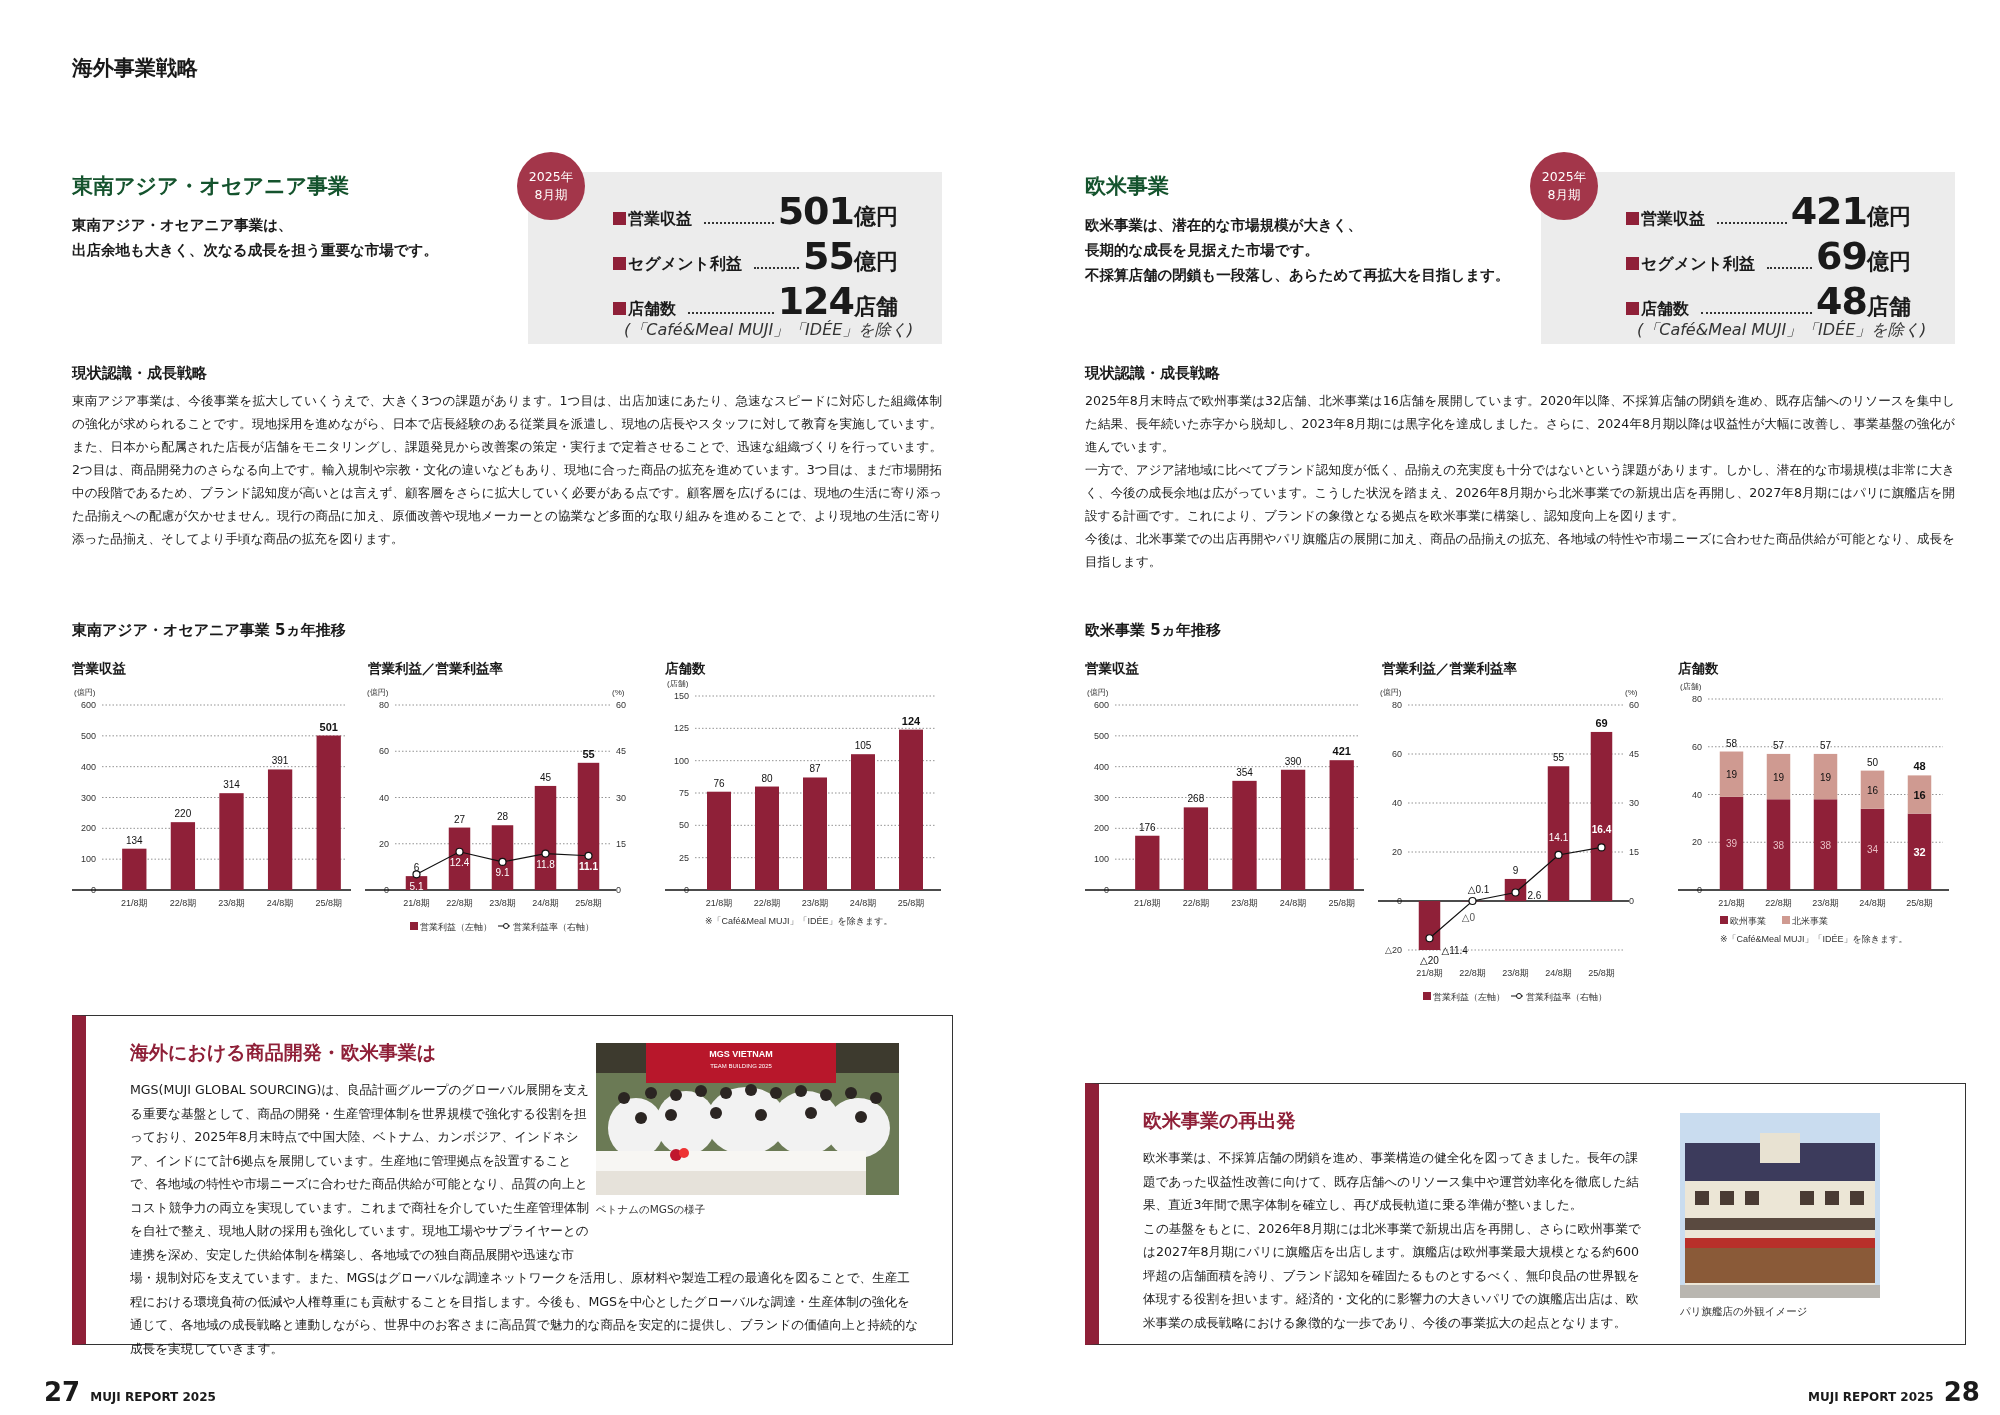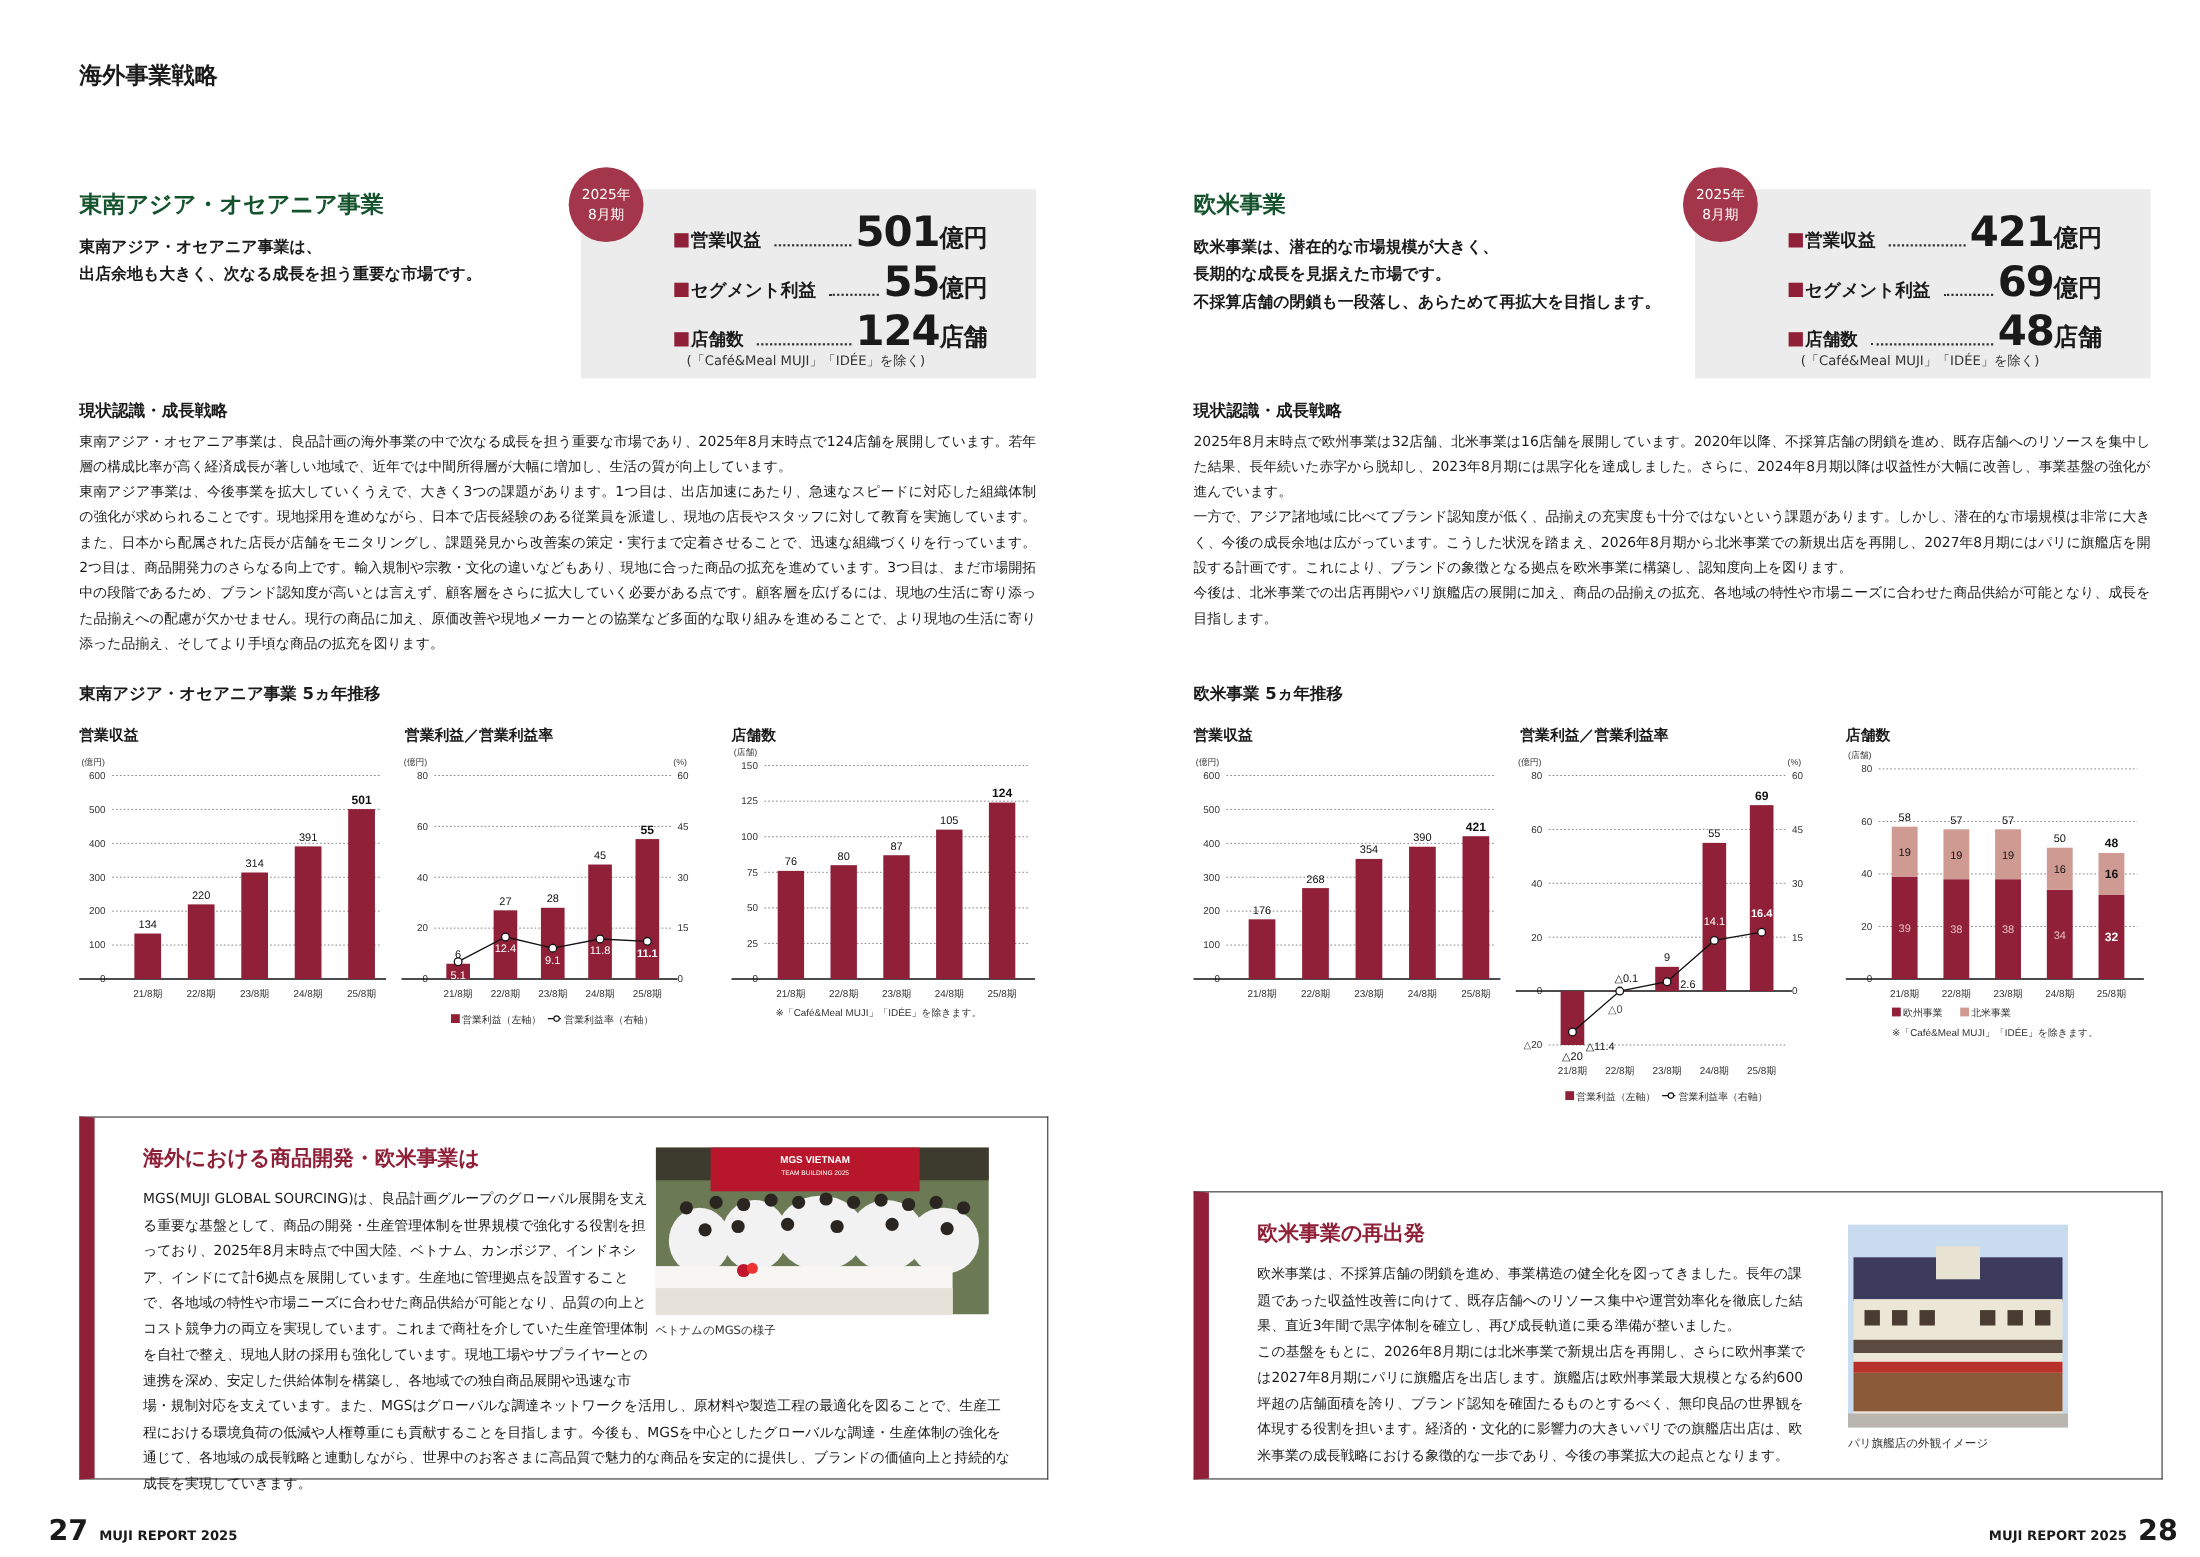--- a/index.html
+++ b/index.html
@@ -9,21 +9,21 @@
   .sec-title{font-size:21px;font-weight:bold;color:#14532d;}
   .lead{font-size:14.5px;line-height:25px;font-weight:bold;}
   .stat-box{background:#ececec;}
   .badge{width:68px;height:68px;border-radius:50%;background:#a3364a;color:#fff;font-size:12.5px;line-height:18px;text-align:center;display:flex;flex-direction:column;justify-content:center;}
   .stat-row{position:absolute;display:flex;align-items:baseline;white-space:nowrap;}
   .stat-sq{display:inline-block;width:13px;height:13px;background:#8f2038;margin-right:2px;position:relative;top:1px;}
   .stat-label{font-size:16px;font-weight:bold;}
   .stat-dots{flex:1;border-bottom:2px dotted #333;margin:0 4px 4px 12px;}
   .stat-num{font-size:38px;font-weight:bold;line-height:1;letter-spacing:-1px;}
   .stat-unit{font-size:22px;font-weight:bold;}
-  .stat-note{font-size:12px;color:#333;}
+  .stat-note{font-size:16px;color:#333;font-style:italic;}
   .sub-head{font-size:15px;font-weight:bold;}
   .body-text{font-size:12.6px;line-height:23px;text-align:justify;}
   .body-text p{margin:0;}
   .chart-head{font-size:15px;font-weight:bold;}
   .chart-title{font-size:13.5px;font-weight:bold;}
   svg text{font-family:"Liberation Sans","DejaVu Sans",sans-serif;}
   .box{border:1.5px solid #333;border-left:14px solid #8f2038;background:#fff;}
   .box-title{font-size:19px;font-weight:bold;color:#8f2038;}
   .box-text{font-size:12.6px;line-height:23.5px;}
   .photo{overflow:hidden;}
@@ -65,21 +65,20 @@
   <span class="stat-sq"></span>
     <span class="stat-label">店舗数</span>
     <span class="stat-dots"></span>
     <span class="stat-num">124</span>
     <span class="stat-unit">店舗</span>
 </div>
 <div class="abs stat-note" style="left:624px;top:320px;">(「Café&amp;Meal MUJI」「IDÉE」を除く)</div>
 
 <div class="abs sub-head" style="left:72px;top:364px;">現状認識・成長戦略</div>
 <div class="abs body-text" style="left:72px;top:389px;width:870px;">
-  <p>東南アジア・オセアニア事業は、良品計画の海外事業の中で次なる成長を担う重要な市場であり、2025年8月末時点で124店舗を展開しています。若年層の構成比率が高く経済成長が著しい地域で、近年では中間所得層が大幅に増加し、生活の質が向上しています。</p>
   <p>東南アジア事業は、今後事業を拡大していくうえで、大きく3つの課題があります。1つ目は、出店加速にあたり、急速なスピードに対応した組織体制の強化が求められることです。現地採用を進めながら、日本で店長経験のある従業員を派遣し、現地の店長やスタッフに対して教育を実施しています。また、日本から配属された店長が店舗をモニタリングし、課題発見から改善案の策定・実行まで定着させることで、迅速な組織づくりを行っています。2つ目は、商品開発力のさらなる向上です。輸入規制や宗教・文化の違いなどもあり、現地に合った商品の拡充を進めています。3つ目は、まだ市場開拓中の段階であるため、ブランド認知度が高いとは言えず、顧客層をさらに拡大していく必要がある点です。顧客層を広げるには、現地の生活に寄り添った品揃えへの配慮が欠かせません。現行の商品に加え、原価改善や現地メーカーとの協業など多面的な取り組みを進めることで、より現地の生活に寄り添った品揃え、そしてより手頃な商品の拡充を図ります。</p>
 </div>
 
 <div class="abs chart-head" style="left:72px;top:621px;">東南アジア・オセアニア事業 5ヵ年推移</div>
 <div class="abs chart-title" style="left:72px;top:660px;">営業収益</div>
 <div class="abs chart-title" style="left:368px;top:660px;">営業利益／営業利益率</div>
 <div class="abs chart-title" style="left:665px;top:660px;">店舗数</div>
 
 <svg class="abs" id="chart-sea-revenue" style="left:60px;top:680px;" width="300" height="250">
     <text x="14" y="15" font-size="8" fill="#333">(億円)</text>

